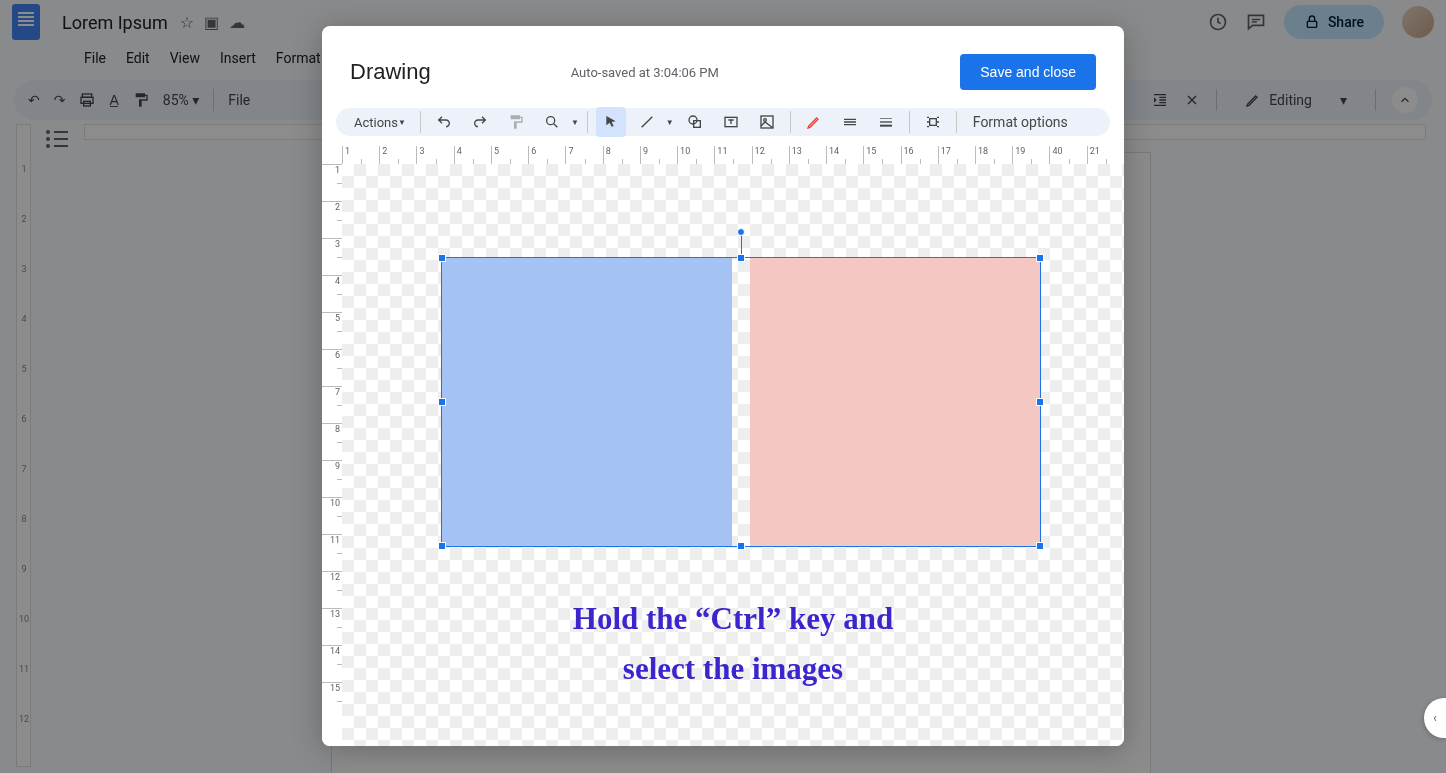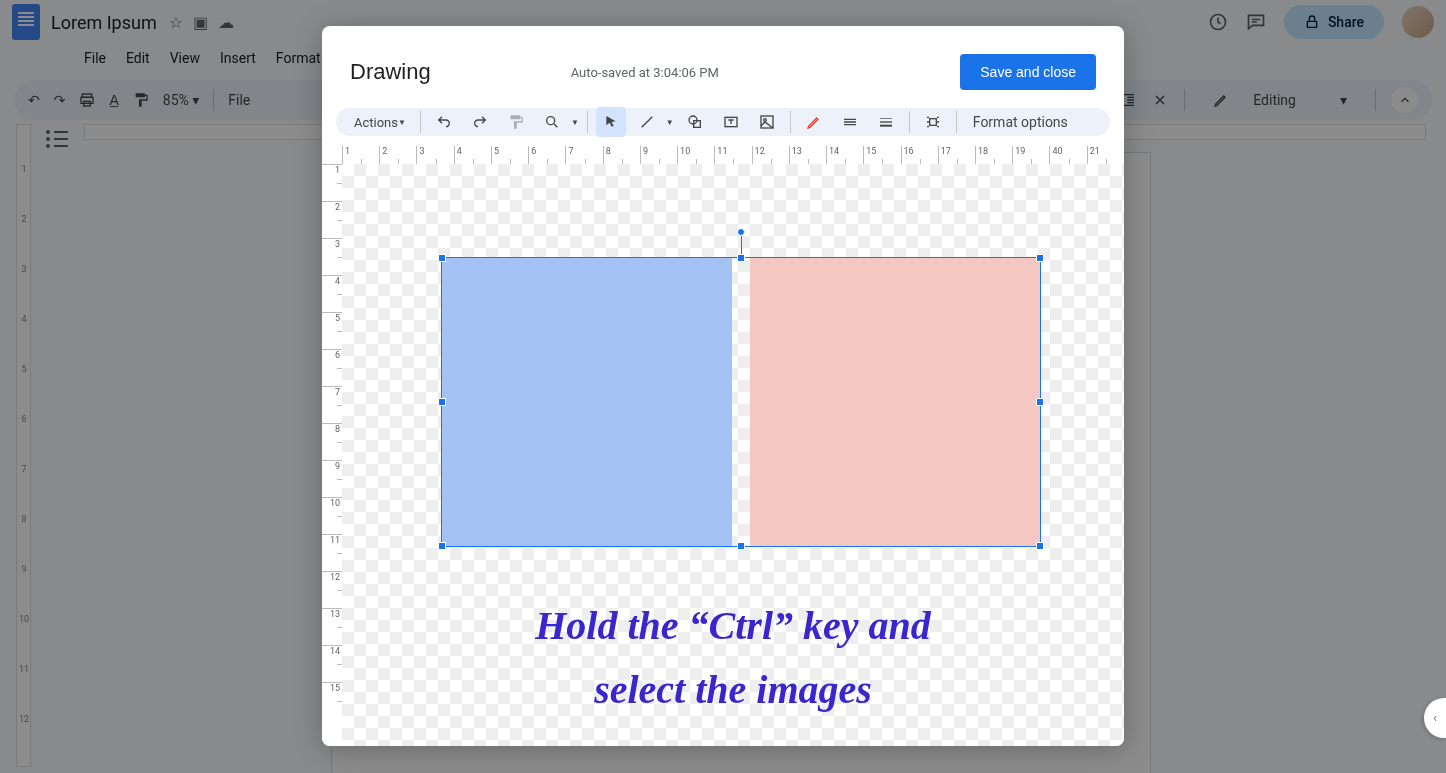--- a/index.html
+++ b/index.html
@@ -1,35 +1,35 @@
 <!DOCTYPE html>
 <html><head>
 <meta charset="utf-8">
 <style>
 * { margin: 0; padding: 0; box-sizing: border-box; }
 body { font-family: 'Google Sans', Roboto, Arial, sans-serif; background: #f9fbfd; overflow: hidden; width: 1446px; height: 773px; position: relative; }
 
 
 .docs-bg { width: 100%; height: 100%; filter: brightness(0.55); background: #f9fbfd; }
-.docs-titlebar { display: flex; align-items: center; height: 44px; padding: 0 12px; gap: 5px; }
+.docs-titlebar { display: flex; align-items: center; height: 44px; padding: 0 12px; gap: 16px; }
 .docs-logo { width: 28px; height: 36px; background: #4285f4; border-radius: 3px; position: relative; margin-right: 6px; }
 .docs-logo::before { content: ''; position: absolute; top: 8px; left: 6px; right: 6px; height: 2px; background: #fff; box-shadow: 0 4px 0 #fff, 0 8px 0 #fff, 0 12px 0 #fff; }
 .doc-title { font-size: 18px; color: #202124; }
 .title-icons { display: flex; gap: 10px; align-items: center; color: #5f6368; }
 .title-icons span { font-size: 16px; }
 .header-right { margin-left: auto; display: flex; align-items: center; gap: 18px; }
 .header-icon { color: #5f6368; font-size: 18px; }
 .share-btn { background: #c2e7ff; border-radius: 40px; padding: 9px 20px; display: flex; align-items: center; gap: 8px; font-size: 14px; font-weight: 500; color: #001d35; }
 .avatar { width: 32px; height: 32px; border-radius: 50%; background: linear-gradient(135deg, #e8d5c4, #c9a788); }
 .menubar { display: flex; gap: 4px; padding: 2px 76px 6px; }
 .menubar-item { padding: 4px 8px; font-size: 14px; color: #202124; }
 .docs-toolbar { margin: 4px 14px; background: #edf2fa; border-radius: 24px; height: 40px; display: flex; align-items: center; padding: 0 14px; gap: 14px; color: #444746; font-size: 14px; }
 .docs-toolbar .sep { width: 1px; height: 22px; background: #c7c7c7; }
 .docs-toolbar-right { margin-left: auto; display: flex; align-items: center; gap: 16px; }
-.editing-btn { display: flex; align-items: center; gap: 24px; padding: 4px 12px; }
+.editing-btn { display: flex; align-items: center; gap: 8px; padding: 4px 12px; }
 .collapse-btn { background: #fff; border-radius: 50%; width: 26px; height: 26px; display: flex; align-items: center; justify-content: center; }
 
 .docs-body { display: flex; height: calc(100% - 130px); position: relative; }
 .vruler { width: 36px; background: #f9fbfd; position: relative; }
 .vruler-strip { position: absolute; left: 16px; top: 0; width: 15px; height: 100%; background: #fff; border: 1px solid #e0e0e0; }
 .vruler-tick { position: absolute; left: 17px; font-size: 9px; color: #80868b; width: 14px; text-align: center; }
 .outline-btn { position: absolute; left: 46px; top: 6px; width: 22px; height: 18px; }
 .outline-btn span { display: block; width: 4px; height: 4px; background: #5f6368; border-radius: 50%; margin-bottom: 3px; position: relative; }
 .outline-btn span::after { content: ''; position: absolute; left: 8px; top: 1px; width: 14px; height: 2px; background: #5f6368; }
 .page-area { flex: 1; position: relative; }
@@ -80,21 +80,21 @@
 .handle.tm { left: calc(50% - 4px); top: -4px; }
 .handle.tr { right: -4px; top: -4px; }
 .handle.ml { left: -4px; top: calc(50% - 4px); }
 .handle.mr { right: -4px; top: calc(50% - 4px); }
 .handle.bl { left: -4px; bottom: -4px; }
 .handle.bm { left: calc(50% - 4px); bottom: -4px; }
 .handle.br { right: -4px; bottom: -4px; }
 .rot-line { position: absolute; left: 50%; top: -24px; width: 1px; height: 24px; background: #1a73e8; }
 .rot-handle { position: absolute; left: calc(50% - 4px); top: -30px; width: 8px; height: 8px; background: #1a73e8; border: 1px solid #fff; border-radius: 50%; }
 
-.annotation { position: absolute; top: 430px; left: 0; right: 0; text-align: center; font-family: 'Comic Sans MS', cursive; font-weight: bold; font-size: 40px; color: #3a26cc; line-height: 1.6; font-style: italic; }
+.annotation { position: absolute; top: 430px; left: 0; right: 0; text-align: center; font-family: 'Comic Sans MS', cursive; font-weight: bold; font-size: 31px; color: #3a26cc; line-height: 1.6; }
 
 .side-tab { position: absolute; right: 0; top: 698px; width: 22px; height: 40px; background: #fff; border-radius: 20px 0 0 20px; box-shadow: -1px 1px 4px rgba(0,0,0,0.2); display:flex; align-items:center; justify-content:center; color:#5f6368; font-size:12px; }
 
 svg { display: block; }
 </style>
 </head>
 <body>
 
 <div class="docs-bg">
   <div class="docs-titlebar">

